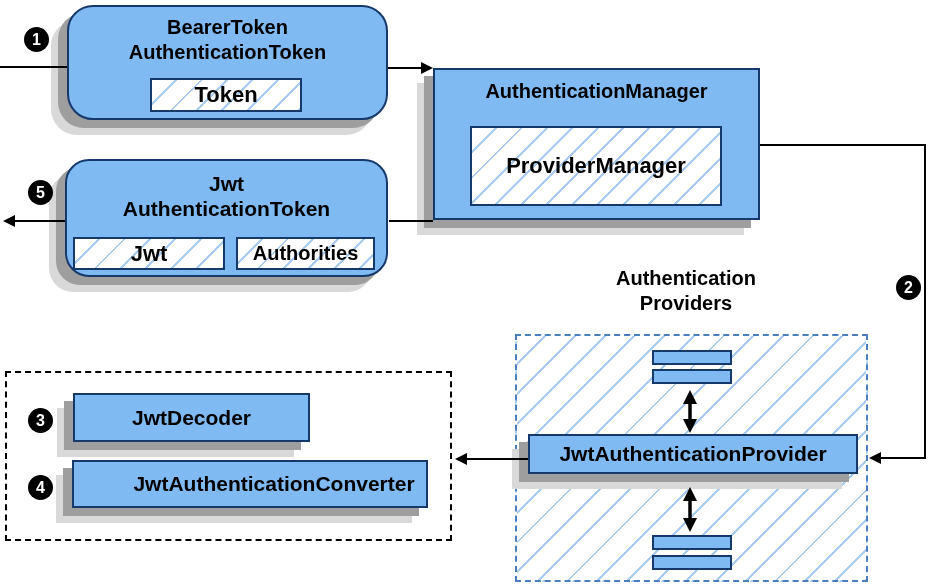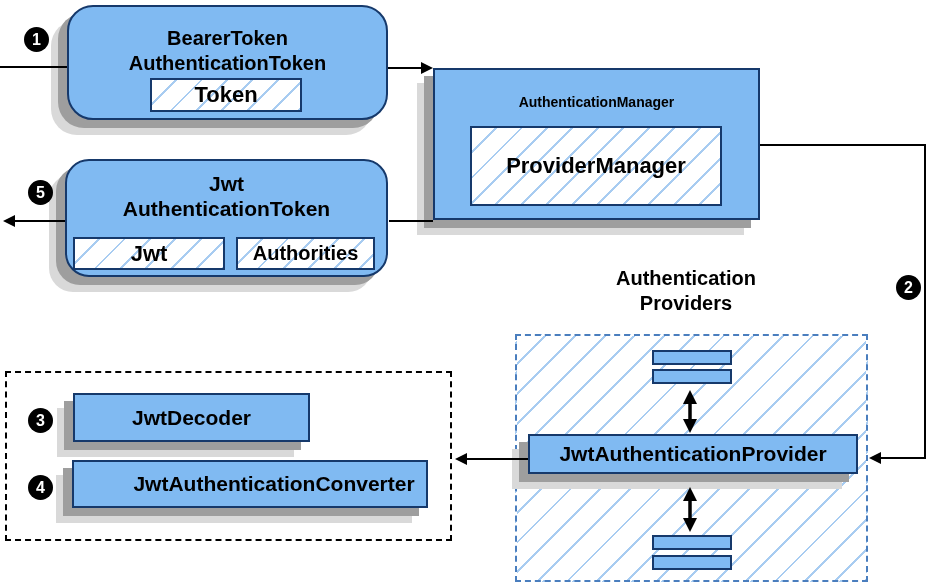--- a/index.html
+++ b/index.html
@@ -50,31 +50,31 @@
 </style>
 </head>
 <body>
 
 <div class="canvas">
 
   <div class="dash-blue layer1" style="left:515px;top:334px;width:353px;height:248px;"></div>
   <div class="dash-black layer1" style="left:5px;top:371px;width:447px;height:170px;"></div>
 
   <div class="box rounded layer2" style="left:67px;top:5px;width:321px;height:115px;">
-    <div class="node-title" style="padding-top:8px;margin-top:11px;">
+    <div class="node-title" style="padding-top:8px;">
       <div>BearerToken</div>
       <div>AuthenticationToken</div>
     </div>
   </div>
   <div class="hatch layer3" style="left:150px;top:78px;width:152px;height:34px;">
     <span class="chip-label">Token</span>
   </div>
 
   <div class="box layer2" style="left:433px;top:68px;width:327px;height:152px;">
-    <div class="node-title" style="padding-top:20px;font-size:14px;">AuthenticationManager</div>
+    <div class="node-title" style="padding-top:9px;font-size:20px;">AuthenticationManager</div>
   </div>
   <div class="hatch layer3" style="left:470px;top:126px;width:252px;height:80px;">
     <span class="chip-label">ProviderManager</span>
   </div>
 
   <div class="box rounded layer2" style="left:65px;top:159px;width:323px;height:118px;border-radius:24px;">
     <div class="node-title" style="padding-top:10px;font-size:21px;">
       <div>Jwt</div>
       <div>AuthenticationToken</div>
     </div>

